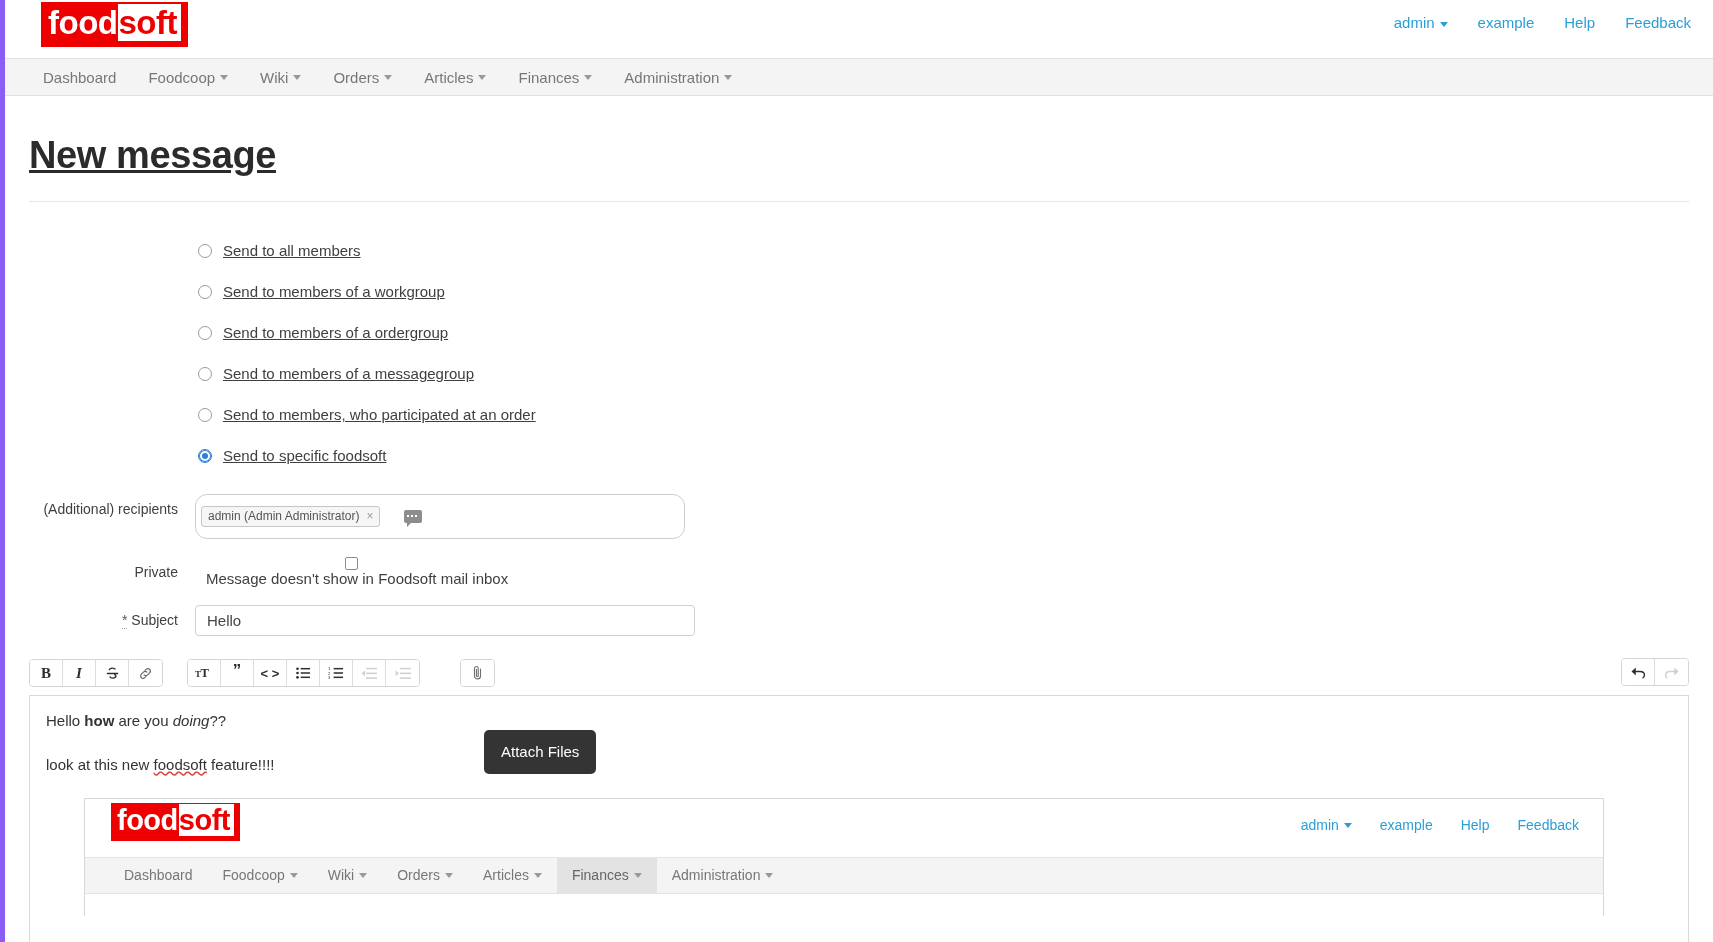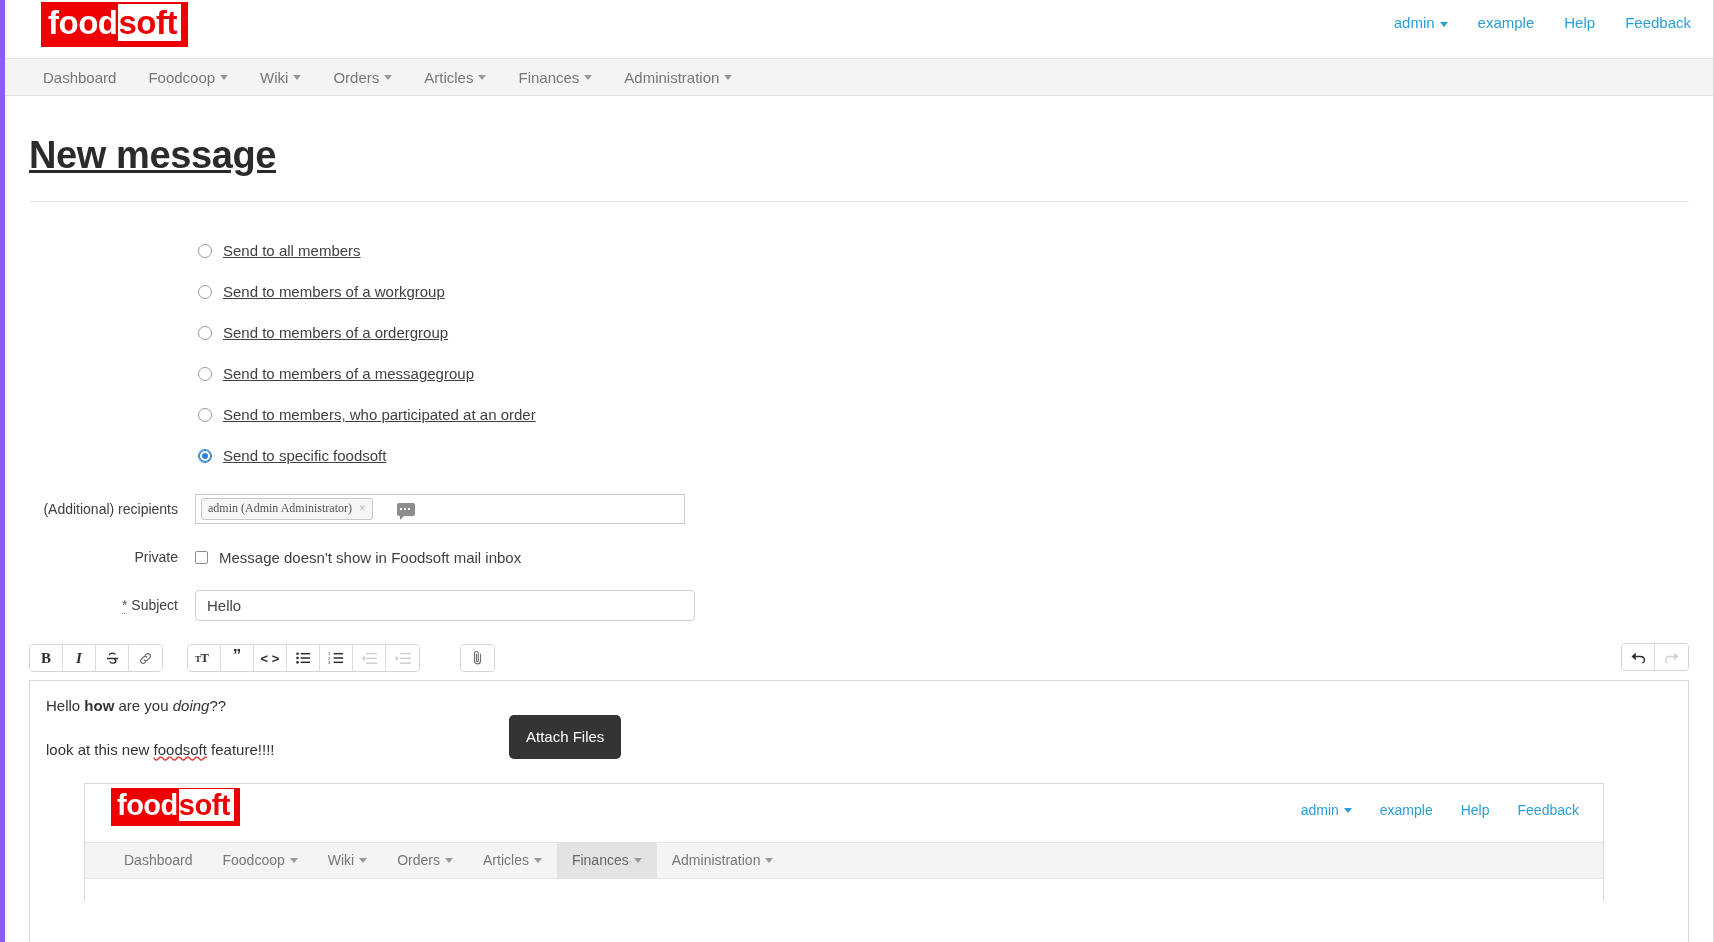--- a/index.html
+++ b/index.html
@@ -166,27 +166,26 @@
   .req-star {
     color: #555555;
     border-bottom: 1px dotted #999999;
   }
 
   
   .token-input {
     width: 490px;
     min-height: 30px;
     border: 1px solid #cccccc;
-    border-radius: 0;
-    background: #ffffff;
-    display: flex;
-    align-items: center;
-    padding: 3px 5px;
+    border-radius: 12px;
+    background: #ffffff;
+    display: flex;
+    align-items: center;
+    padding: 11px 5px;
     gap: 6px;
-    font-family: Liberation Serif, serif;
   }
   .token {
     display: inline-flex;
     align-items: center;
     gap: 7px;
     border: 1px solid #c6c6c6;
     border-radius: 3px;
     background: #f6f6f6;
     padding: 2px 6px 3px 6px;
     font-size: 12px;
@@ -224,20 +223,21 @@
     width: 2px; height: 2px;
     background: #ffffff;
     display: block;
   }
 
   
   .checkbox-wrap {
     display: flex;
     align-items: center;
     height: 30px;
+    flex-direction: column;
   }
   .checkbox {
     width: 13px; height: 13px;
     border: 1px solid #8d8d8d;
     border-radius: 2px;
     background: #ffffff;
     flex: 0 0 auto;
   }
   .checkbox-label {
     margin-left: 11px;
@@ -318,21 +318,21 @@
   }
   .editor-body p { margin: 0 0 22px 0; }
   .spell {
     text-decoration: underline wavy #e03b3b;
     text-decoration-skip-ink: none;
   }
 
   
   .tooltip {
     position: absolute;
-    left: 479px;
+    left: 454px;
     top: 34px;
     background: #343434;
     color: #ffffff;
     font-size: 15px;
     padding: 11px 17px;
     border-radius: 5px;
     white-space: nowrap;
     z-index: 20;
   }
 

